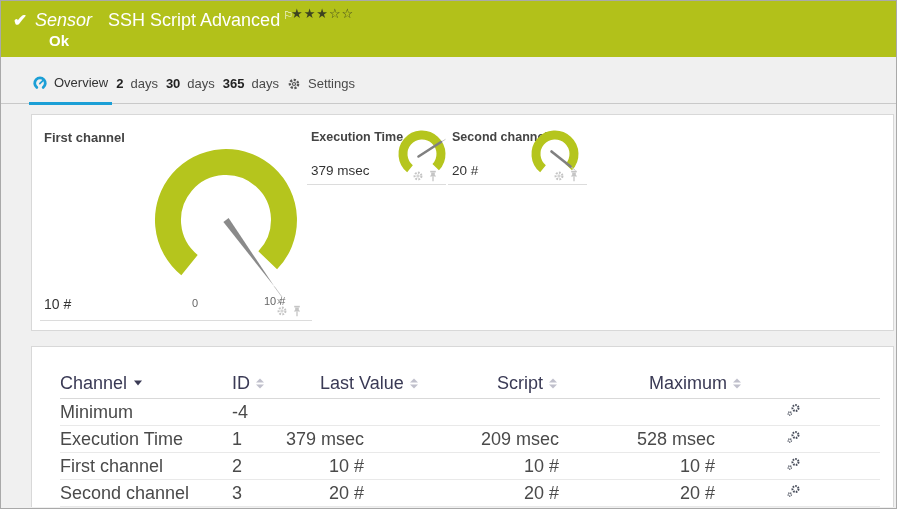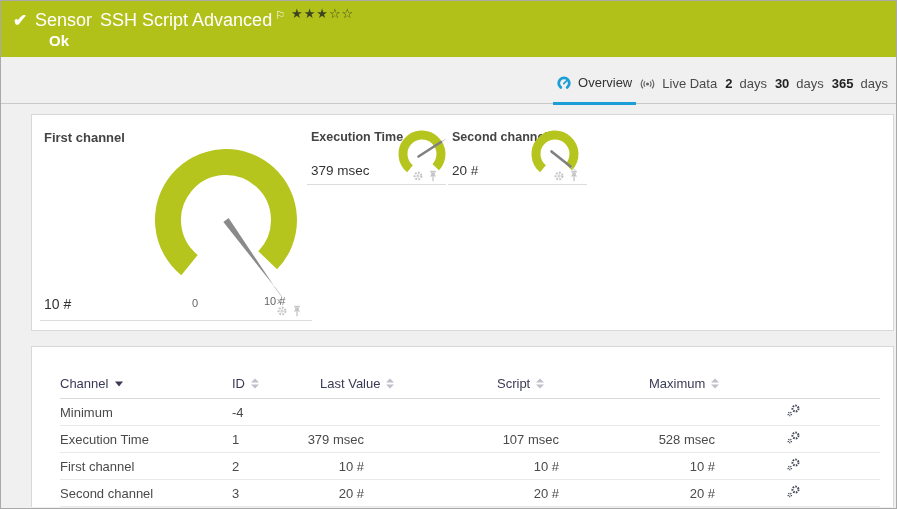--- a/index.html
+++ b/index.html
@@ -10,33 +10,33 @@
     background:#f0f0f0; border:1px solid #a9a9a9; overflow:hidden;
   }
 
   
   .hdr {
     position:absolute; left:0; top:0; width:100%; height:56px;
     background:#b2c11a; color:#fff;
   }
   .hdr .check { position:absolute; left:12px; top:9px; font-size:17px; font-weight:bold; }
   .hdr .titleline { position:absolute; left:34px; top:8px; font-size:18px; white-space:nowrap; }
-  .hdr .kind { margin-right:8px; }
+  .hdr .kind { font-style:italic; margin-right:16px; }
   .hdr .flag { font-size:11px; vertical-align:super; margin-left:3px; }
   .hdr .stars { position:absolute; left:290px; top:5px; font-size:13px; letter-spacing:1px; color:#3d4420; }
   .hdr .status { position:absolute; left:48px; top:31px; font-size:15px; font-weight:bold; }
 
   
   .tabbar {
     position:absolute; left:0; top:62px; width:100%; height:41px;
     border-bottom:1px solid #c9c9c9;
   }
   .tabs {
     position:absolute; left:28px; right:4px; top:0; height:41px;
-    display:flex; justify-content:flex-end; align-items:stretch;
+    display:flex; justify-content:flex-start; align-items:stretch;
   }
   .tab {
     display:flex; align-items:center; gap:7px;
     font-size:13px; color:#4a4a4a; cursor:pointer; padding:0 4px; white-space:nowrap;
   }
   .tab .num { font-weight:bold; color:#222; }
   .tab.active { color:#333; border-bottom:3px solid #1b9fd6; margin-bottom:-1px; }
   .tab svg { display:block; }
 
   
@@ -61,21 +61,21 @@
   .gauge-svg { position:absolute; overflow:visible; }
   #gauge-big { left:96px; top:7px; }
   .gauge-small { left:85px; top:1px; }
   #tile-second .gauge-small { left:77px; }
   .tile-icons { position:absolute; right:8px; display:flex; gap:4px; align-items:center; }
   .tile-big .tile-icons { bottom:3px; right:10px; }
   .tile-small .tile-icons { bottom:2px; }
 
   
   .tbl { position:absolute; left:28px; top:20px; width:820px; }
-  .trow { position:relative; height:27px; border-bottom:1px solid #e9e9e9; font-size:13px; color:#4a4a4a; }
+  .trow { position:relative; height:27px; border-bottom:1px solid #e9e9e9; font-size:18px; color:#4a4a4a; }
   .trow-head { height:32px; border-bottom:1px solid #d9d9d9; color:#3a3a55; }
   .cell { position:absolute; top:50%; transform:translateY(-50%); white-space:nowrap; }
   .c-channel { left:0; }
   .c-id      { left:172px; }
   .h-last    { left:260px; }
   .h-min     { left:437px; }
   .h-max     { left:589px; }
   .v-last { left:204px; width:100px; text-align:right; }
   .v-min  { left:399px; width:100px; text-align:right; }
   .v-max  { left:555px; width:100px; text-align:right; }
@@ -110,40 +110,37 @@
   <div class="tabbar">
     <div class="tabs">
       <div class="tab active">
         <svg width="14" height="14" viewBox="0 0 14 14">
           <path d="M3.8 11.4 A5.3 5.3 0 1 1 10.2 11.4" stroke="#1b9fd6" stroke-width="2.8" fill="none" stroke-linecap="round"></path>
           <line x1="6.8" y1="7.6" x2="10.6" y2="3.9" stroke="#1b9fd6" stroke-width="1.7" stroke-linecap="round"></line>
         </svg>
         <span>Overview</span>
       </div>
       <div class="tab">
-        <svg width="15" height="14" viewBox="0 0 15 14">
-          <circle cx="7.5" cy="7" r="1.6" fill="#666"></circle>
-          <path d="M5 4.4 A3.6 3.6 0 0 0 5 9.6" stroke="#666" stroke-width="1.2" fill="none"></path>
-          <path d="M10 4.4 A3.6 3.6 0 0 1 10 9.6" stroke="#666" stroke-width="1.2" fill="none"></path>
-          <path d="M3 2.6 A6.2 6.2 0 0 0 3 11.4" stroke="#666" stroke-width="1.2" fill="none"></path>
-          <path d="M12 2.6 A6.2 6.2 0 0 1 12 11.4" stroke="#666" stroke-width="1.2" fill="none"></path>
-        </svg>
-        <span>Live Data</span>
-      </div>
-      <div class="tab">
         <span class="num">2</span>
         <span>days</span>
       </div>
       <div class="tab">
         <span class="num">30</span>
         <span>days</span>
       </div>
       <div class="tab">
         <span class="num">365</span>
         <span>days</span>
+      </div>
+      <div class="tab">
+        <svg width="14" height="14" viewBox="0 0 14 14">
+          <circle cx="7" cy="7" r="4.1" fill="none" stroke="#555" stroke-width="2.4" stroke-dasharray="2.2,1.5"></circle>
+          <circle cx="7" cy="7" r="1.5" fill="none" stroke="#555" stroke-width="1.2"></circle>
+        </svg>
+        <span>Settings</span>
       </div>
     </div>
   </div>
 
   <div class="panel" id="gauges-panel">
 
     <div class="tile tile-big">
       <div class="gname">First channel</div>
       <svg class="gauge-svg" id="gauge-big" width="180" height="180" viewBox="0 0 180 180">
         <path d="M 53.5 135.1 A 58 58 0 1 1 131.7 130.3" stroke="#b5c51d" stroke-width="26" fill="none"></path>
@@ -243,21 +240,21 @@
             <circle cx="9.5" cy="5.5" r="3" fill="none" stroke="#474c5a" stroke-width="2" stroke-dasharray="1.6,1.1"></circle>
             <circle cx="3.8" cy="11" r="1.6" fill="none" stroke="#474c5a" stroke-width="1.5" stroke-dasharray="1,0.8"></circle>
           </svg>
         </span>
       </div>
 
       <div class="trow">
         <span class="cell c-channel">Execution Time</span>
         <span class="cell c-id">1</span>
         <span class="cell v-last">379 msec</span>
-        <span class="cell v-min">107 msec</span>
+        <span class="cell v-min">209 msec</span>
         <span class="cell v-max">528 msec</span>
         <span class="cell c-act">
           <svg width="15" height="15" viewBox="0 0 15 15">
             <circle cx="9.5" cy="5.5" r="3" fill="none" stroke="#474c5a" stroke-width="2" stroke-dasharray="1.6,1.1"></circle>
             <circle cx="3.8" cy="11" r="1.6" fill="none" stroke="#474c5a" stroke-width="1.5" stroke-dasharray="1,0.8"></circle>
           </svg>
         </span>
       </div>
 
       <div class="trow">

